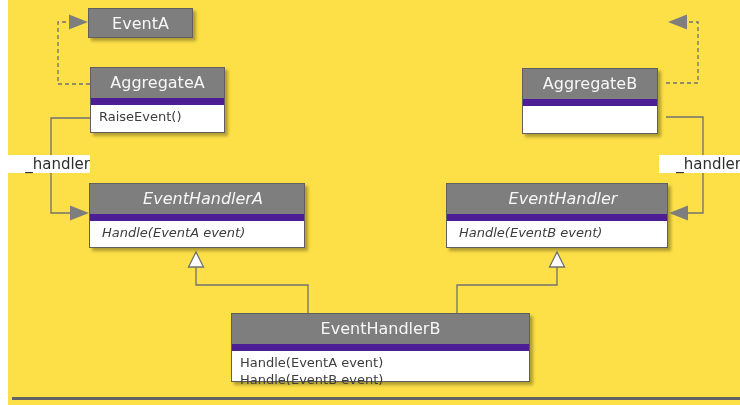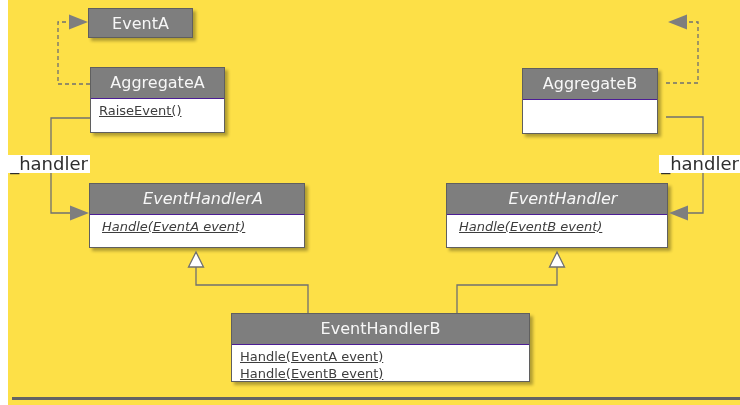--- a/index.html
+++ b/index.html
@@ -11,33 +11,33 @@
   .lines{position:absolute;left:0;top:0;width:740px;height:405px;z-index:2;}
   .uml-box{
     position:absolute;z-index:1;
     border:1px solid #5f5f5f;background:#ffffff;
     box-shadow:3px 3px 3px rgba(0,0,0,0.30);
     box-sizing:border-box;
   }
   .uml-header{
     background:#7e7e7e;color:#f7f7f7;
     font-size:16px;line-height:30px;text-align:center;
-    border-bottom:1px solid #4c1d95;
+    border-bottom:7px solid #4c1d95;
     white-space:nowrap;overflow:hidden;
   }
   .uml-box.header-only .uml-header{border-bottom:none;height:100%;}
   .uml-body{padding:3px 0 4px 0;}
   .uml-method{
     font-size:13px;line-height:17px;color:#3d3d3d;
-    padding:0 8px;white-space:nowrap;overflow:hidden;text-decoration:underline;
+    padding:0 8px;white-space:nowrap;overflow:hidden;
   }
   .abstract .uml-header,.abstract .uml-method{font-style:italic;padding-left:12px;}
   .edge-label{
     position:absolute;z-index:3;background:#ffffff;color:#2e2e2e;
-    font-size:18px;line-height:18px;text-align:center;width:82px;
+    font-size:15px;line-height:18px;text-align:right;width:82px;
   }
   .frame-right{position:absolute;z-index:0;left:735px;top:2px;width:2px;height:398px;background:#8d8d8d;}
   .frame-bottom{position:absolute;z-index:0;left:4px;top:397px;width:736px;height:3px;background:#636363;}
 </style>
 </head>
 <body>
 
 <div class="stage">
 
   <svg class="lines" width="740" height="405" viewBox="0 0 740 405">

